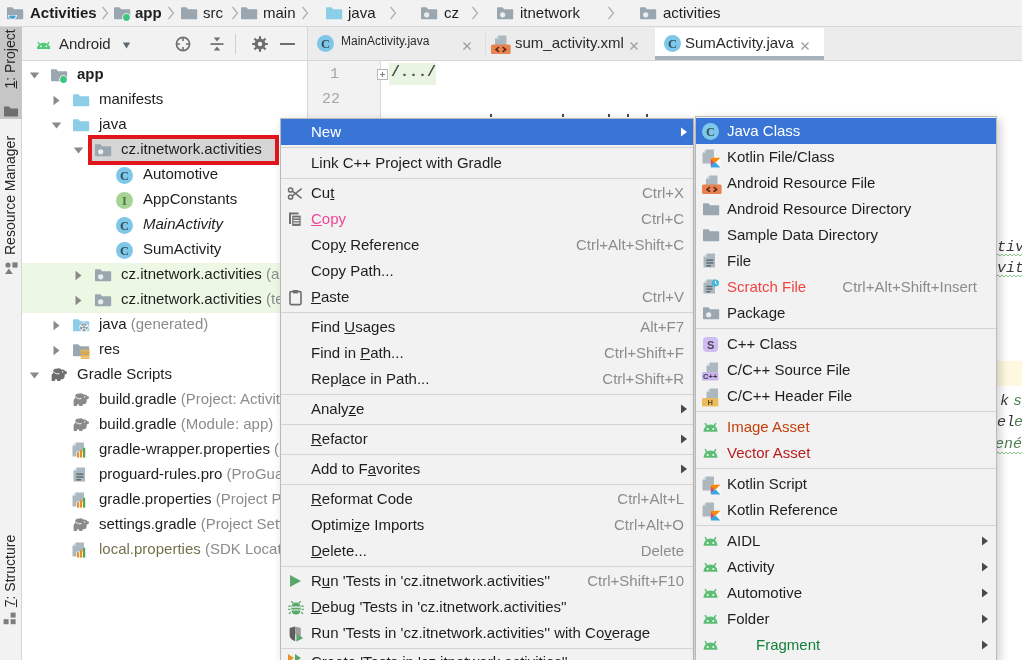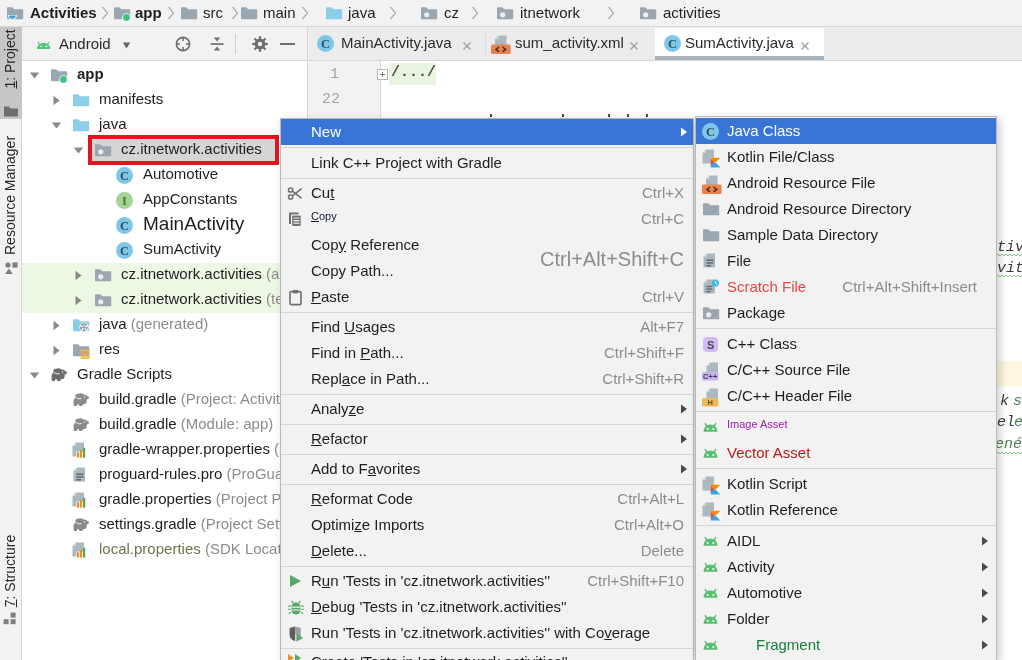--- a/index.html
+++ b/index.html
@@ -136,21 +136,21 @@
         <rect x="7.9" y="1.2" width="2.2" height="3.2" transform="rotate(315 9 9)"></rect>
         <circle cx="9" cy="9" r="5.4"></circle>
       </g>
       <circle cx="9" cy="9" r="2.2" fill="#F2F2F2"></circle>
     </svg></div>
 <div class="a" style="left:280px;top:43px;width:15px;height:2px;background:#6E6E6E;"></div>
 <div class="ic" style="left:317px;top:35px;"><svg width="17" height="17" viewBox="0 0 17 17" style="">
       <circle cx="8.5" cy="8.5" r="8.5" fill="#7EC7E8"></circle>
       <text x="8.5" y="13.2" text-anchor="middle" font-family="Liberation Serif,serif" font-size="12.5" font-weight="bold" fill="#31505C">C</text>
     </svg></div>
-<div class="row" style="left:341px;top:34px;font-size:15px;color:#2b2b2b;">MainActivity.java</div>
+<div class="row" style="left:341px;top:34px;font-size:12px;color:#2b2b2b;">MainActivity.java</div>
 <div class="ic" style="left:461px;top:40px;"><svg width="12" height="12" viewBox="0 0 12 12" style="">
       <path d="M2.5,2.5 L9.5,9.5 M9.5,2.5 L2.5,9.5" stroke="#9AA0A6" stroke-width="1.4"></path>
     </svg></div>
 <div class="a" style="left:485px;top:33px;width:1px;height:22px;background:#DDDDDD;"></div>
 <div class="ic" style="left:491px;top:35px;"><svg width="20" height="19" viewBox="0 0 20 19" style="">
       <g transform="translate(3.5,0)">
         <path d="M4,0.5 L12,0.5 L12,14.5 L0.5,14.5 L0.5,4 Z" fill="#ACB8BF"></path>
         <path d="M4,0.5 L4,4 L0.5,4 Z" fill="#CBD4D9"></path>
       </g>
       <rect x="0" y="9.6" width="19.6" height="9.6" rx="1.6" fill="#E8824E"></rect>
@@ -244,21 +244,21 @@
 <div class="row" style="left:143px;top:163px;font-size:15px;line-height:21px;"><span style="color:#1e1e1e;">Automotive</span></div>
 <div class="ic" style="left:116px;top:192px;"><svg width="17" height="17" viewBox="0 0 17 17" style="">
       <circle cx="8.5" cy="8.5" r="8.5" fill="#A5D495"></circle>
       <text x="8.5" y="13.2" text-anchor="middle" font-family="Liberation Serif,serif" font-size="12.5" font-weight="bold" fill="#55713F">I</text>
     </svg></div>
 <div class="row" style="left:143px;top:188px;font-size:15px;line-height:21px;"><span style="color:#1e1e1e;">AppConstants</span></div>
 <div class="ic" style="left:116px;top:217px;"><svg width="17" height="17" viewBox="0 0 17 17" style="">
       <circle cx="8.5" cy="8.5" r="8.5" fill="#7EC7E8"></circle>
       <text x="8.5" y="13.2" text-anchor="middle" font-family="Liberation Serif,serif" font-size="12.5" font-weight="bold" fill="#31505C">C</text>
     </svg></div>
-<div class="row" style="left:143px;top:213px;font-size:19px;line-height:21px;"><span style="color:#1e1e1e;">MainActivity</span></div>
+<div class="row" style="left:143px;top:213px;font-size:15px;line-height:21px;font-style:italic;"><span style="color:#1e1e1e;">MainActivity</span></div>
 <div class="ic" style="left:116px;top:242px;"><svg width="17" height="17" viewBox="0 0 17 17" style="">
       <circle cx="8.5" cy="8.5" r="8.5" fill="#7EC7E8"></circle>
       <text x="8.5" y="13.2" text-anchor="middle" font-family="Liberation Serif,serif" font-size="12.5" font-weight="bold" fill="#31505C">C</text>
     </svg></div>
 <div class="row" style="left:143px;top:238px;font-size:15px;line-height:21px;"><span style="color:#1e1e1e;">SumActivity</span></div>
 <div class="ic" style="left:72px;top:269px;"><svg width="13" height="13" viewBox="0 0 13 13" style="">
       <path d="M3.5,1.8 L9.5,6.5 L3.5,11.2 Z" fill="#8A8A8A"></path>
     </svg></div>
 <div class="ic" style="left:94px;top:267px;"><svg width="18" height="16" viewBox="0 0 18 16" style="">
       <path d="M1,3.2 C1,2.6 1.4,2.2 2,2.2 L6.3,2.2 L8.2,4.2 L16.2,4.2 C16.8,4.2 17.2,4.6 17.2,5.2 L17.2,13.3 C17.2,13.9 16.8,14.3 16.2,14.3 L2,14.3 C1.4,14.3 1,13.9 1,13.3 Z" fill="#9AA7B0"></path>
@@ -395,24 +395,24 @@
     </svg></div>
 <div class="row" style="left:311px;top:184px;font-size:15px;color:#1e1e1e;">Cu<u>t</u></div>
 <div class="row" style="right:338px;top:184px;font-size:15px;color:#8C8C8C;">Ctrl+X</div>
 <div class="ic" style="left:287px;top:211px;"><svg width="17" height="17" viewBox="0 0 17 17" style="">
       <rect x="2" y="1.5" width="9.6" height="11.5" fill="#6E6E6E"></rect>
       <rect x="4.6" y="4" width="9.6" height="11.5" fill="#6E6E6E" stroke="#F2F2F2" stroke-width="1.2"></rect>
       <g stroke="#F2F2F2" stroke-width="1.2">
         <path d="M6.4,7 h6 M6.4,9.6 h6 M6.4,12.2 h6"></path>
       </g>
     </svg></div>
-<div class="row" style="left:311px;top:210px;font-size:11px;color:#0f172a;"><u>C</u>opy</div>
+<div class="row" style="left:311px;top:210px;font-size:15px;color:#ec4899;"><u>C</u>opy</div>
 <div class="row" style="right:338px;top:210px;font-size:15px;color:#8C8C8C;">Ctrl+C</div>
 <div class="row" style="left:311px;top:236px;font-size:15px;color:#1e1e1e;">Cop<u>y</u> Reference</div>
-<div class="row" style="right:338px;top:236px;font-size:20px;color:#8C8C8C;margin-top:12px;">Ctrl+Alt+Shift+C</div>
+<div class="row" style="right:338px;top:236px;font-size:15px;color:#8C8C8C;">Ctrl+Alt+Shift+C</div>
 <div class="row" style="left:311px;top:262px;font-size:15px;color:#1e1e1e;">Copy Path...</div>
 <div class="ic" style="left:287px;top:289px;"><svg width="17" height="17" viewBox="0 0 17 17" style="">
       <rect x="3" y="2.6" width="11" height="13" rx="1" fill="none" stroke="#6E6E6E" stroke-width="1.6"></rect>
       <rect x="6" y="1" width="5" height="3.4" fill="#6E6E6E"></rect>
     </svg></div>
 <div class="row" style="left:311px;top:288px;font-size:15px;color:#1e1e1e;"><u>P</u>aste</div>
 <div class="row" style="right:338px;top:288px;font-size:15px;color:#8C8C8C;">Ctrl+V</div>
 <div class="a" style="left:281px;top:312px;width:412px;height:1px;background:#D4D4D4;"></div>
 <div class="row" style="left:311px;top:318px;font-size:15px;color:#1e1e1e;">Find <u>U</u>sages</div>
 <div class="row" style="right:338px;top:318px;font-size:15px;color:#8C8C8C;">Alt+F7</div>
@@ -572,21 +572,21 @@
 <div class="a" style="left:696px;top:411px;width:300px;height:1px;background:#D4D4D4;"></div>
 <div class="ic" style="left:702px;top:419px;"><svg width="17" height="16" viewBox="0 0 17 16" style="">
       <g fill="#5CBE74">
         <path d="M1.5,12.8 a7,7.4 0 0 1 14,0 z"></path>
         <rect x="3.4" y="3.6" width="1.5" height="4.4" rx="0.75" transform="rotate(-33 4.15 5.8)"></rect>
         <rect x="12.1" y="3.6" width="1.5" height="4.4" rx="0.75" transform="rotate(33 12.85 5.8)"></rect>
       </g>
       <circle cx="5.7" cy="10" r="1" fill="#fff"></circle>
       <circle cx="11.3" cy="10" r="1" fill="#fff"></circle>
     </svg></div>
-<div class="row" style="left:727px;top:418px;font-size:11px;color:#a21caf;">Image Asset</div>
+<div class="row" style="left:727px;top:418px;font-size:15px;color:#c2410c;">Image Asset</div>
 <div class="ic" style="left:702px;top:445px;"><svg width="17" height="16" viewBox="0 0 17 16" style="">
       <g fill="#5CBE74">
         <path d="M1.5,12.8 a7,7.4 0 0 1 14,0 z"></path>
         <rect x="3.4" y="3.6" width="1.5" height="4.4" rx="0.75" transform="rotate(-33 4.15 5.8)"></rect>
         <rect x="12.1" y="3.6" width="1.5" height="4.4" rx="0.75" transform="rotate(33 12.85 5.8)"></rect>
       </g>
       <circle cx="5.7" cy="10" r="1" fill="#fff"></circle>
       <circle cx="11.3" cy="10" r="1" fill="#fff"></circle>
     </svg></div>
 <div class="row" style="left:727px;top:444px;font-size:15px;color:#b91c1c;">Vector Asset</div>

